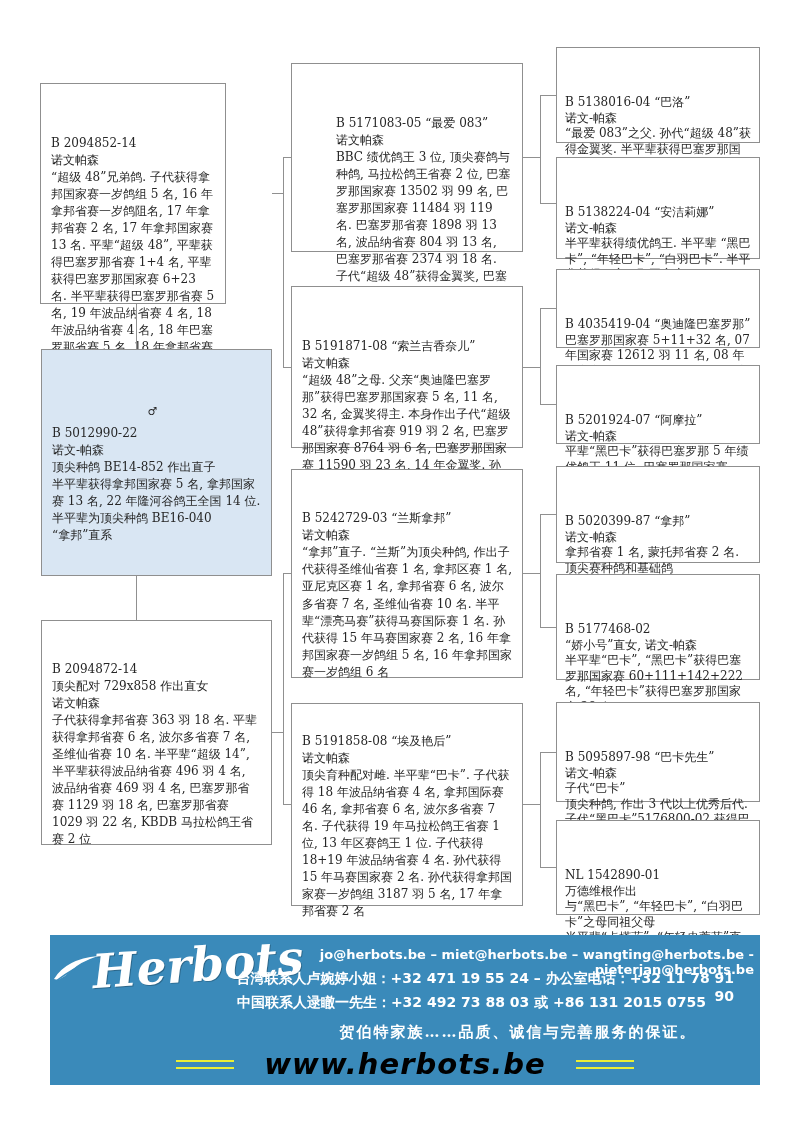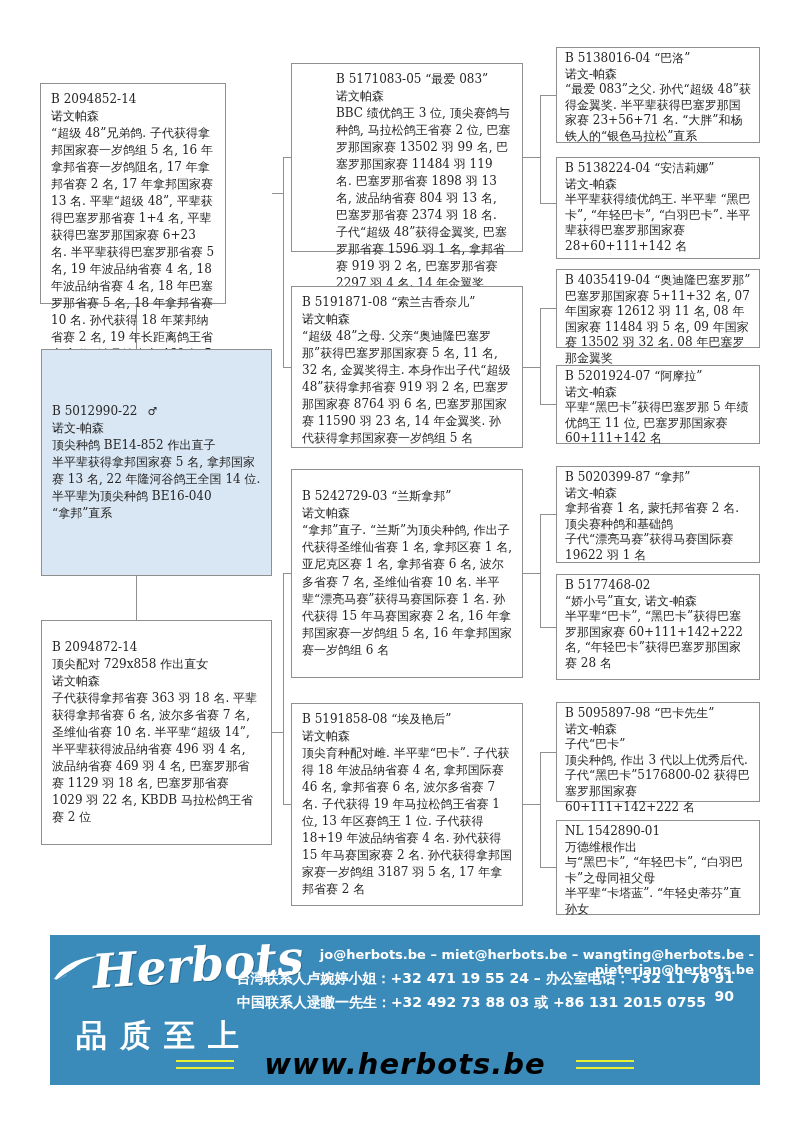--- a/index.html
+++ b/index.html
@@ -1,21 +1,21 @@
 <!DOCTYPE html>
 <html><head>
 <meta charset="utf-8">
 <style>
   html,body{margin:0;padding:0;}
   body{background:#e8e8e8;}
   .page{position:relative;width:793px;height:1122px;background:#ffffff;margin:0 auto;overflow:hidden;
         font-family:"DejaVu Serif","Liberation Serif",serif;color:#262626;}
   .box{position:absolute;box-sizing:border-box;background:#fff;border:1px solid #8f8f8f;
        padding:7px 10px;font-size:12px;line-height:1.42;}
-  .box .title{white-space:pre-line;}
+  .box .title{white-space:pre-line;margin-top:44px;}
   .box .body{white-space:pre-line;}
   .vcenter{display:flex;flex-direction:column;justify-content:center;}
   .subject{background:#d9e6f3;}
   .col-right{line-height:1.3;padding:3px 8px;}
   .title-row{display:flex;align-items:center;gap:10px;}
   .gender{font-size:11px;line-height:1;}
   .hl{position:absolute;height:1px;background:#909090;}
   .vl{position:absolute;width:1px;background:#909090;}
   
   .banner{position:absolute;left:50px;top:935px;width:710px;height:150px;background:#3a8aba;
@@ -169,25 +169,25 @@
   <div class="hl" style="left:540px;top:867px;width:16px;"></div>
 
   <div class="banner">
     <span class="feather">
       <svg width="48" height="34" viewBox="0 0 48 34">
         <path d="M2 26 Q14 6 46 3 Q28 9 20 17 Q14 23 6 27 Z" fill="#ffffff"></path>
         <path d="M4 28 Q20 16 40 7" stroke="#3a8aba" stroke-width="1.5" fill="none"></path>
       </svg>
     </span>
     <div class="logo-script">Herbots</div>
-    <div class="logo-sub">品质至上</div>
 
     <div class="bline emails">jo@herbots.be – miet@herbots.be – wangting@herbots.be - pieterjan@herbots.be</div>
     <div class="bline taiwan">台湾联系人卢婉婷小姐：+32 471 19 55 24 – 办公室电话：+32 11 78 91 90</div>
     <div class="bline china">中国联系人逯瞮一先生：+32 492 73 88 03 或 +86 131 2015 0755</div>
+    <div class="guarantee">贺伯特家族……品质、诚信与完善服务的保证。</div>
 
     <div class="webrow">
       <span class="yellow-dbl"></span>
       <span class="website">www.herbots.be</span>
       <span class="yellow-dbl"></span>
     </div>
   </div>
 
 </div>
 

